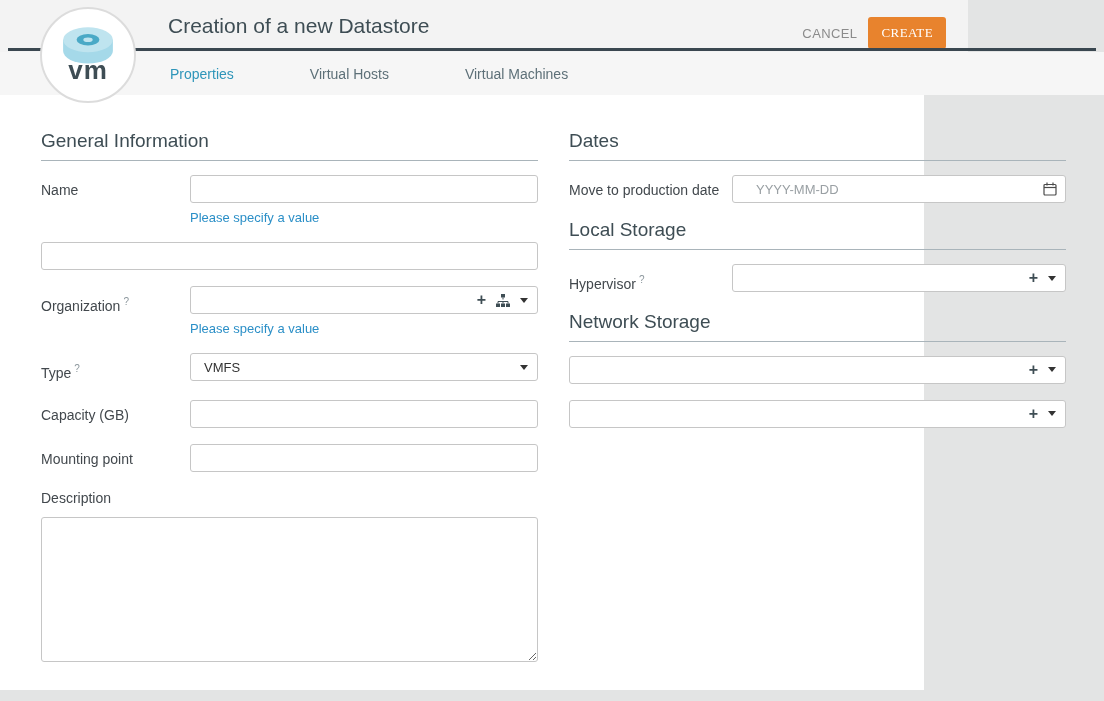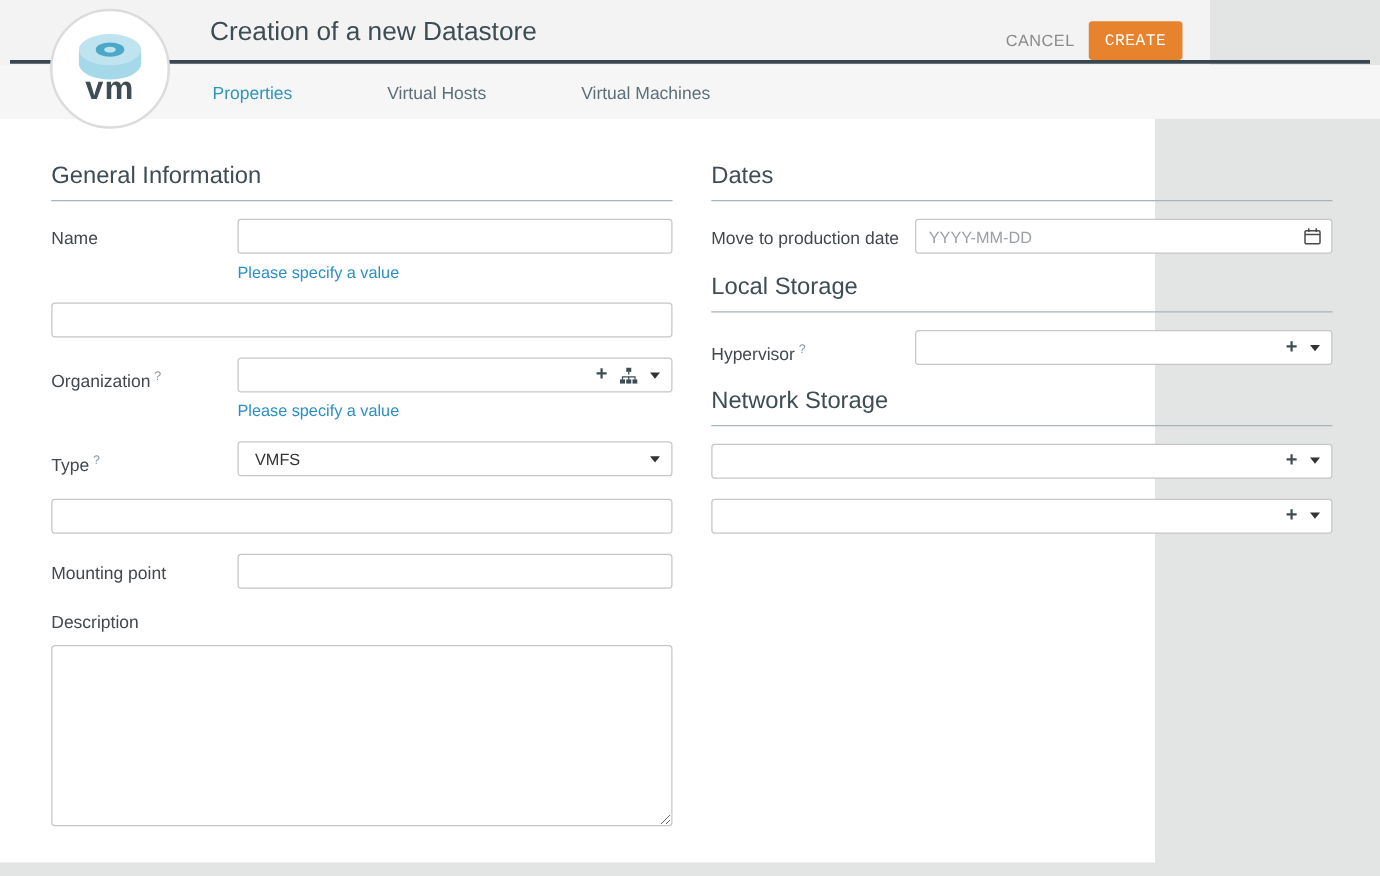--- a/index.html
+++ b/index.html
@@ -48,21 +48,21 @@
   }
   .btn-cancel {
     background: none; border: none;
     color: #8b8b8b; font-size: 13px;
     letter-spacing: 0.4px; cursor: pointer;
     font-family: inherit;
   }
   .btn-create {
     background: var(--create-button, #e8832d);
     color: #fff; border: none;
-    font-size: 13px; font-family: Liberation Mono, monospace;
+    font-size: 13px; font-family: Liberation Serif, serif;
     padding: 8px 13px; border-radius: 3px;
     letter-spacing: 0.4px; cursor: pointer;
   }
 
   
   .tabs {
     position: absolute; top: 52px; left: 0;
     width: 1104px; height: 43px;
     background: #f6f6f6;
     display: flex; align-items: center;
@@ -107,21 +107,21 @@
 
   .help {
     color: #8b969c; font-size: 10px;
     margin-left: 3px; cursor: help;
   }
 
   .txt {
     width: 100%; height: 28px;
     border: 1px solid #c6c6c6; border-radius: 3px;
     background: #fff; font-size: 13px; color: #333;
-    padding: 0 10px; font-family: inherit;
+    padding: 0 23px; font-family: inherit;
   }
   .txt::placeholder { color: #9aa0a4; }
 
   .select {
     width: 100%; height: 28px;
     border: 1px solid #c6c6c6; border-radius: 3px;
     background: #fff; font-size: 13px; color: #333;
     display: flex; align-items: center;
     padding: 0 9px 0 13px; cursor: pointer;
   }
@@ -234,20 +234,21 @@
           <div class="select">
             <span class="sel-value">VMFS</span>
             <span class="sel-icons">
               <span class="caret"></span>
             </span>
           </div>
         </div>
       </div>
 
       <div class="row">
+        <label class="lbl">Capacity (GB)</label>
         <div class="ctrl">
           <input class="txt" type="text" value="" style="">
         </div>
       </div>
 
       <div class="row">
         <label class="lbl">Mounting point</label>
         <div class="ctrl">
           <input class="txt" type="text" value="" style="">
         </div>

